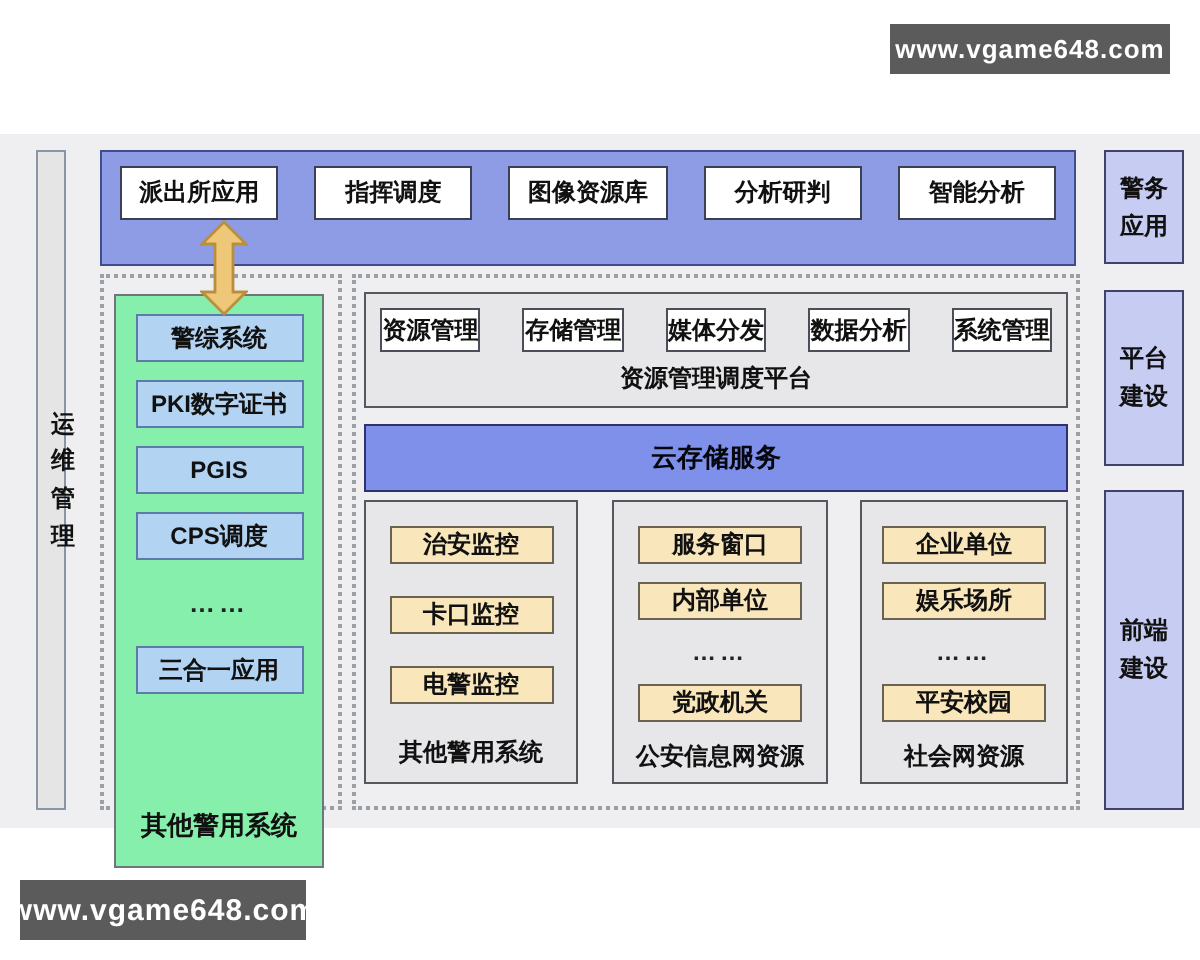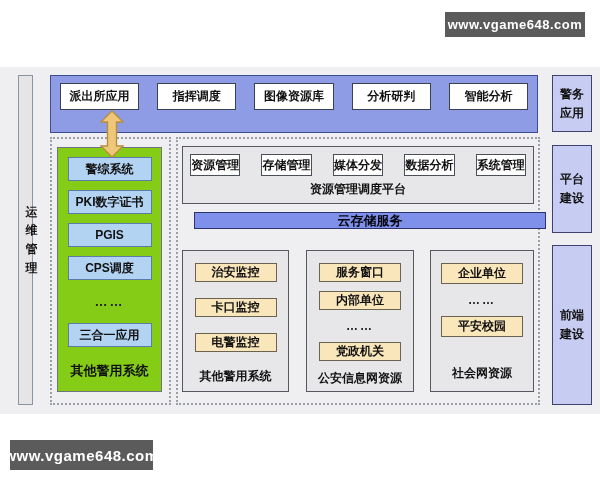--- a/index.html
+++ b/index.html
@@ -34,40 +34,40 @@
 
   
   .arrow { position:absolute; left:100px; top:110px; width:24px; height:48px; z-index:5; }
 
   
   .dotted { position:absolute; border:2px dotted #9aa0a6; }
   .dotted-left { left:50px; top:137px; width:121px; height:268px; }
   .dotted-right { left:176px; top:137px; width:364px; height:268px; }
 
   
-  .sysbox { position:absolute; left:57px; top:147px; width:105px; height:245px;
-            background:#84cc16; border:1px solid #70757d;
+  .sysbox { position:absolute; left:57px; top:147px; width:105px; height:287px;
+            background:#86efac; border:1px solid #70757d;
             display:flex; flex-direction:column; align-items:center; padding-top:9px; gap:9px; }
   .sysitem { width:84px; height:24px; background:#b3d3f2; border:1px solid #5d7ba8;
              display:flex; align-items:center; justify-content:center; font-size:12px; font-weight:700; }
   .ellipsis { font-size:13px; font-weight:700; letter-spacing:2px; margin:5px 0; color:#222; }
   .syslabel { margin-top:auto; margin-bottom:11px; font-size:13px; font-weight:700; }
 
   
   .plat { position:absolute; left:182px; top:146px; width:352px; height:58px;
           background:#e7e7ea; border:1px solid #55585f; display:flex; flex-direction:column; }
   .plat-row { display:flex; gap:21px; padding:7px 7px 0 7px; }
   .plat-box { flex:1; height:22px; background:#fff; border:1px solid #4a4e58;
               display:flex; align-items:center; justify-content:center; font-size:12px; font-weight:700; }
   .plat-label { flex:1; display:flex; align-items:center; justify-content:center;
                 font-size:12px; font-weight:700; }
 
-  .cloud { position:absolute; left:182px; top:212px; width:352px; height:17px;
+  .cloud { position:absolute; left:182px; top:212px; width:352px; height:34px;
            background:#7e90e9; border:1px solid #2e3370;
-           display:flex; align-items:center; justify-content:center; font-size:13px; font-weight:700; color:#06060e;margin-left:12px; }
+           display:flex; align-items:center; justify-content:center; font-size:13px; font-weight:700; color:#06060e; }
 
   
   .group { position:absolute; top:250px; height:142px; background:#e7e7ea; border:1px solid #55585f;
            display:flex; flex-direction:column; align-items:center; padding-top:12px; }
   .group-1 { left:182px; width:107px; gap:16px; }
   .group-2 { left:306px; width:108px; gap:9px; }
   .group-3 { left:430px; width:104px; gap:9px; }
   .gitem { width:82px; height:21px; background:#f9e6bb; border:1px solid #6b6352;
            display:flex; align-items:center; justify-content:center; font-size:12px; font-weight:700; }
   .glabel { margin-top:auto; margin-bottom:9px; font-size:12px; font-weight:700; }
@@ -148,18 +148,19 @@
   <div class="group group-2">
     <div class="gitem">服务窗口</div>
     <div class="gitem">内部单位</div>
     <div class="gell">……</div>
     <div class="gitem">党政机关</div>
     <div class="glabel">公安信息网资源</div>
   </div>
 
   <div class="group group-3">
     <div class="gitem">企业单位</div>
+    <div class="gitem">娱乐场所</div>
     <div class="gell">……</div>
     <div class="gitem">平安校园</div>
     <div class="glabel">社会网资源</div>
   </div>
 
 </div>
 
 </body></html>

